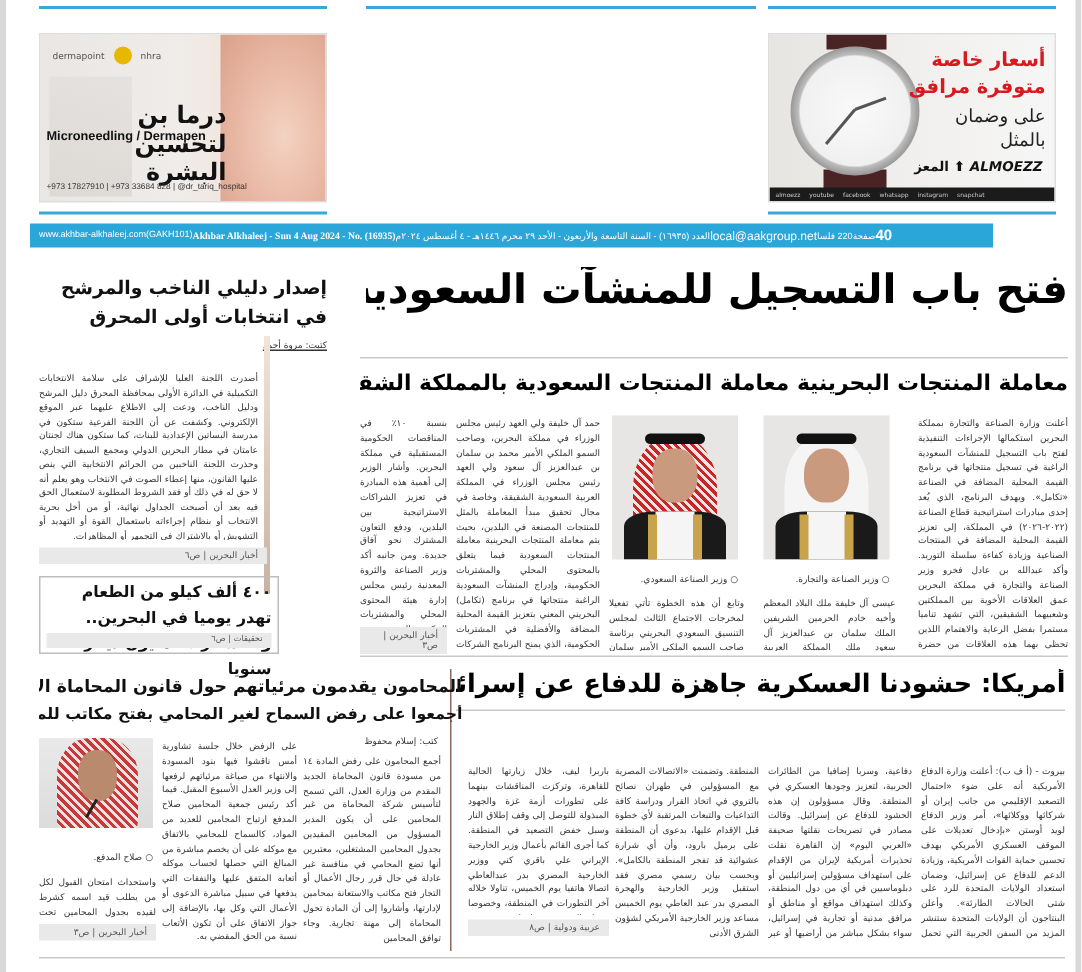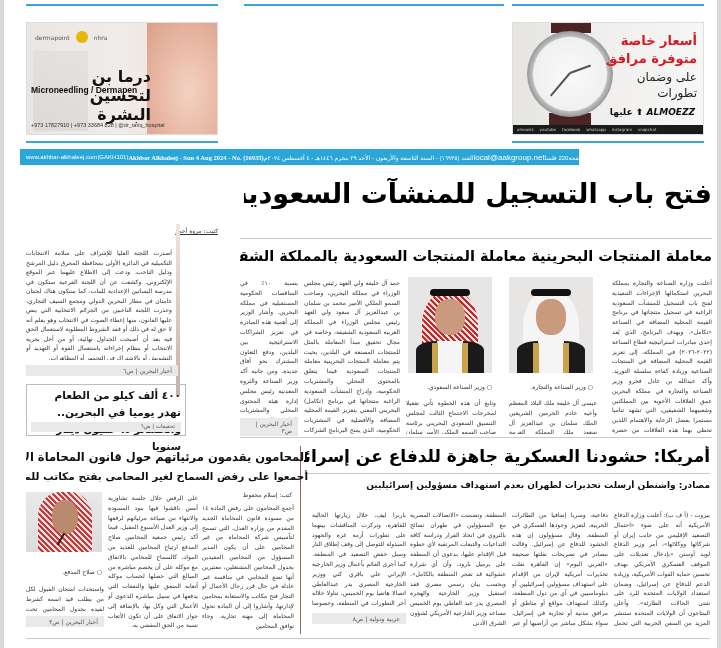--- a/index.html
+++ b/index.html
@@ -31,21 +31,21 @@
   .ad-right .brand { position: absolute; right: 8px; top: 84px; direction: rtl; font-size: 9px; font-weight: bold; color: #111; }
   .ad-right .social { position: absolute; left: 0; bottom: 0; width: 100%; height: 9px; background: #1b1b1b; font-size: 4px; color: #ccc; display: flex; gap: 6px; align-items: center; padding-left: 4px; }
   
   .masthead { position: absolute; left: 240px; top: 12px; width: 260px; height: 130px; }
   .map-shape { position: absolute; left: 60px; top: 6px; width: 130px; height: 120px; background: #bfdff0; border-radius: 40% 55% 45% 50% / 35% 45% 55% 60%; opacity: .9; }
   .logo-text { position: absolute; left: 18px; top: 22px; width: 222px; font-family: "DejaVu Serif", serif; font-size: 56px; font-weight: bold; font-style: italic; color: #000; direction: rtl; text-align: center; letter-spacing: -3px; text-shadow: 2px 2px 0 #555; line-height: 70px; }
   .tagline { position: absolute; left: 16px; top: 124px; font-size: 7.5px; color: #1565a8; font-weight: bold; direction: rtl; }
   .barcode { position: absolute; left: 196px; top: 118px; width: 60px; height: 22px; background: repeating-linear-gradient(90deg,#000 0 1px,#fff 1px 2px,#000 2px 4px,#fff 4px 5px); }
   .barcode-num { position: absolute; left: 196px; top: 140px; font-size: 4px; color: #333; }
   
-  .infobar { position: absolute; left: 16px; top: 149px; width: 559px; height: 16px; background: #2ba6d9; color: #fff; font-size: 6px; display: flex; align-items: center; justify-content: space-between; padding: 0 6px; direction: ltr; font-family: "Liberation Sans", sans-serif; white-space: nowrap; overflow: hidden; }
+  .infobar { position: absolute; left: 16px; top: 149px; width: 642px; height: 16px; background: #2ba6d9; color: #fff; font-size: 6px; display: flex; align-items: center; padding: 0 6px; direction: ltr; font-family: "Liberation Sans", sans-serif; white-space: nowrap; overflow: hidden; }
   .infobar .pg { font-size: 10px; font-weight: bold; }
   .infobar .mail { font-size: 8px; }
   .infobar .bold { font-weight: bold; font-family: "Liberation Serif", serif; font-size: 6.5px; }
   
   .rtl { direction: rtl; text-align: right; }
   .main-headline { position: absolute; left: 240px; top: 178px; width: 468px; font-family: "DejaVu Sans", sans-serif; font-weight: bold; font-size: 27px; color: #000; letter-spacing: -0.5px; white-space: nowrap; overflow: hidden; }
   .rule { position: absolute; height: 1px; background: #c9c9c9; }
   .sub-headline { position: absolute; left: 236px; top: 248px; width: 472px; font-weight: bold; font-size: 14.5px; color: #000; white-space: nowrap; overflow: hidden; }
   .col { position: absolute; font-size: 6px; line-height: 9.8px; color: #333; overflow: hidden; text-align: justify; }
   .caption { position: absolute; font-size: 6px; color: #333; }
@@ -101,25 +101,25 @@
 
   <div class="ad ad-right">
     <div class="strap-top"></div>
     <div class="strap"></div>
     <div class="watch"></div>
     <div class="watch-hand1"></div>
     <div class="watch-hand2"></div>
     <div class="txt t1">أسعار خاصة</div>
     <div class="txt t2">متوفرة مرافق</div>
     <div class="txt t3">على وضمان</div>
-    <div class="txt t4">تطورات</div>
+    <div class="txt t4">بالمثل</div>
     <div class="brand">
       <span style="font-style:italic;">ALMOEZZ</span>
       <span>⬆</span>
-      <span>عليها</span>
+      <span>المعز</span>
     </div>
     <div class="social">
       <span>almoezz</span>
       <span>youtube</span>
       <span>facebook</span>
       <span>whatsapp</span>
       <span>instagram</span>
       <span>snapchat</span>
     </div>
   </div>
@@ -165,37 +165,37 @@
   <div class="caption rtl" style="left:404px;top:383px;width:84px;">○ <span>وزير الصناعة السعودي.</span></div>
   <div class="col rtl" style="left:402px;top:398px;width:90px;height:36px;">وتابع أن هذه الخطوة تأتي تفعيلا لمخرجات الاجتماع الثالث لمجلس التنسيق السعودي البحريني برئاسة صاحب السمو الملكي الأمير سلمان بن</div>
 
   <div class="col rtl" style="left:300px;top:278px;width:96px;height:156px;">حمد آل خليفة ولي العهد رئيس مجلس الوزراء في مملكة البحرين، وصاحب السمو الملكي الأمير محمد بن سلمان بن عبدالعزيز آل سعود ولي العهد رئيس مجلس الوزراء في المملكة العربية السعودية الشقيقة، وخاصة في مجال تحقيق مبدأ المعاملة بالمثل للمنتجات المصنعة في البلدين، بحيث يتم معاملة المنتجات البحرينية معاملة المنتجات السعودية فيما يتعلق بالمحتوى المحلي والمشتريات الحكومية، وإدراج المنشآت السعودية الراغبة منتجاتها في برنامج (تكامل) البحريني المعني بتعزيز القيمة المحلية المضافة والأفضلية في المشتريات الحكومية، الذي يمنح البرنامج الشركات التي تحقق نسبة ٢٥٪ من القيمة المحلية المضافة شهادة تؤهلها للحصول على أفضلية</div>
   <div class="col rtl" style="left:236px;top:278px;width:58px;height:142px;">بنسبة ١٠٪ في المناقصات الحكومية المستقبلية في مملكة البحرين. وأشار الوزير إلى أهمية هذه المبادرة في تعزيز الشراكات الاستراتيجية بين البلدين، ودفع التعاون المشترك نحو آفاق جديدة. ومن جانبه أكد وزير الصناعة والثروة المعدنية رئيس مجلس إدارة هيئة المحتوى المحلي والمشتريات الحكومية السعودي بندر بن إبراهيم الخريف أن القرار سيسهم في تعزيز حركة التبادل التجاري وتحفيز الصناعة الوطنية في كلا البلدين، وخلق المزيد من الفرص الاستثمارية، وجذب الاستثمارات الأجنبية، وتعزيز القيمة المضافة للمنتجات الوطنية.</div>
   <div class="tagbar" style="left:236px;top:418px;width:58px;">
     <span>أخبار البحرين</span> | <span>ص٣</span>
   </div>
   <div class="rule" style="left:236px;top:437px;width:472px;"></div>
 
+  <div class="side-headline rtl">إصدار دليلي الناخب والمرشح في انتخابات أولى المحرق</div>
   <div class="byline rtl" style="left:100px;top:227px;width:114px;">كتبت: مروة أحمد</div>
   <div class="col rtl" style="left:22px;top:248px;width:146px;height:112px;line-height:9.5px;">أصدرت اللجنة العليا للإشراف على سلامة الانتخابات التكميلية في الدائرة الأولى بمحافظة المحرق دليل المرشح ودليل الناخب، ودعت إلى الاطلاع عليهما عبر الموقع الإلكتروني. وكشفت عن أن اللجنة الفرعية ستكون في مدرسة البساتين الإعدادية للبنات، كما ستكون هناك لجنتان عامتان في مطار البحرين الدولي ومجمع السيف التجاري، وحذرت اللجنة الناخبين من الجرائم الانتخابية التي ينص عليها القانون، منها إعطاء الصوت في الانتخاب وهو يعلم أنه لا حق له في ذلك أو فقد الشروط المطلوبة لاستعمال الحق فيه بعد أن أصبحت الجداول نهائية، أو من أخل بحرية الانتخاب أو بنظام إجراءاته باستعمال القوة أو التهديد أو التشويش أو بالاشتراك في التجمهر أو المظاهرات.</div>
   <div class="side-photo"></div>
   <div class="tagbar" style="left:22px;top:365px;width:152px;">
     <span>أخبار البحرين</span> | <span>ص٦</span>
   </div>
 
   <div class="boxed">
     <div class="h rtl">٤٠٠ ألف كيلو من الطعام تهدر يوميا في البحرين.. والخسائر ٩٥ مليون دينار سنويا</div>
     <div class="t">
       <span>تحقيقات</span> | <span>ص٦</span>
     </div>
   </div>
 
   <div class="us-headline rtl">أمريكا: حشودنا العسكرية جاهزة للدفاع عن إسرائيل</div>
   <div class="rule" style="left:300px;top:473px;width:406px;"></div>
-  <div class="us-sub rtl">مصادر: واشنطن أرسلت تحذيرات لطهران بعدم استهداف مسؤولين إسرائيليين</div>
   <div class="col rtl" style="left:610px;top:510px;width:96px;height:118px;">بيروت - (أ ف ب): أعلنت وزارة الدفاع الأمريكية أنه على ضوء «احتمال التصعيد الإقليمي من جانب إيران أو شركائها ووكلائها»، أمر وزير الدفاع لويد أوستن «بإدخال تعديلات على الموقف العسكري الأمريكي بهدف تحسين حماية القوات الأمريكية، وزيادة الدعم للدفاع عن إسرائيل، وضمان استعداد الولايات المتحدة للرد على شتى الحالات الطارئة». وأعلن البنتاجون أن الولايات المتحدة ستنشر المزيد من السفن الحربية التي تحمل صواريخ بالستية</div>
   <div class="col rtl" style="left:508px;top:510px;width:96px;height:118px;">دفاعية، وسربا إضافيا من الطائرات الحربية، لتعزيز وجودها العسكري في المنطقة. وقال مسؤولون إن هذه الحشود للدفاع عن إسرائيل. وقالت مصادر في تصريحات نقلتها صحيفة «العربي اليوم» إن القاهرة نقلت تحذيرات أمريكية لإيران من الإقدام على استهداف مسؤولين إسرائيليين أو دبلوماسيين في أي من دول المنطقة، وكذلك استهداف مواقع أو مناطق أو مرافق مدنية أو تجارية في إسرائيل، سواء بشكل مباشر من أراضيها أو عبر حلفائها في</div>
   <div class="col rtl" style="left:406px;top:510px;width:96px;height:118px;">المنطقة. وتضمنت «الاتصالات المصرية مع المسؤولين في طهران نصائح بالتروي في اتخاذ القرار ودراسة كافة التداعيات والتبعات المرتقبة لأي خطوة قبل الإقدام عليها، بدعوى أن المنطقة على برميل بارود، وأن أي شرارة عشوائية قد تفجر المنطقة بالكامل». وبحسب بيان رسمي مصري فقد استقبل وزير الخارجية والهجرة المصري بدر عبد العاطي يوم الخميس مساعد وزير الخارجية الأمريكي لشؤون الشرق الأدنى</div>
   <div class="col rtl" style="left:308px;top:510px;width:94px;height:100px;">باربرا ليف، خلال زيارتها الحالية للقاهرة، وتركزت المناقشات بينهما على تطورات أزمة غزة والجهود المبذولة للتوصل إلى وقف إطلاق النار وسبل خفض التصعيد في المنطقة. كما أجرى القائم بأعمال وزير الخارجية الإيراني علي باقري كني ووزير الخارجية المصري بدر عبدالعاطي اتصالا هاتفيا يوم الخميس، تناولا خلاله آخر التطورات في المنطقة، وخصوصا بعد اغتيال هنية في طهران.</div>
   <div class="tagbar" style="left:308px;top:613px;width:94px;">
     <span>عربية ودولية</span> | <span>ص٨</span>
   </div>
   <div class="vline" style="left:296px;top:446px;height:188px;background:#8c6a5a;"></div>
 
   <div class="law-h1 rtl">المحامون يقدمون مرئياتهم حول قانون المحاماة الأسبوع القادم</div>

